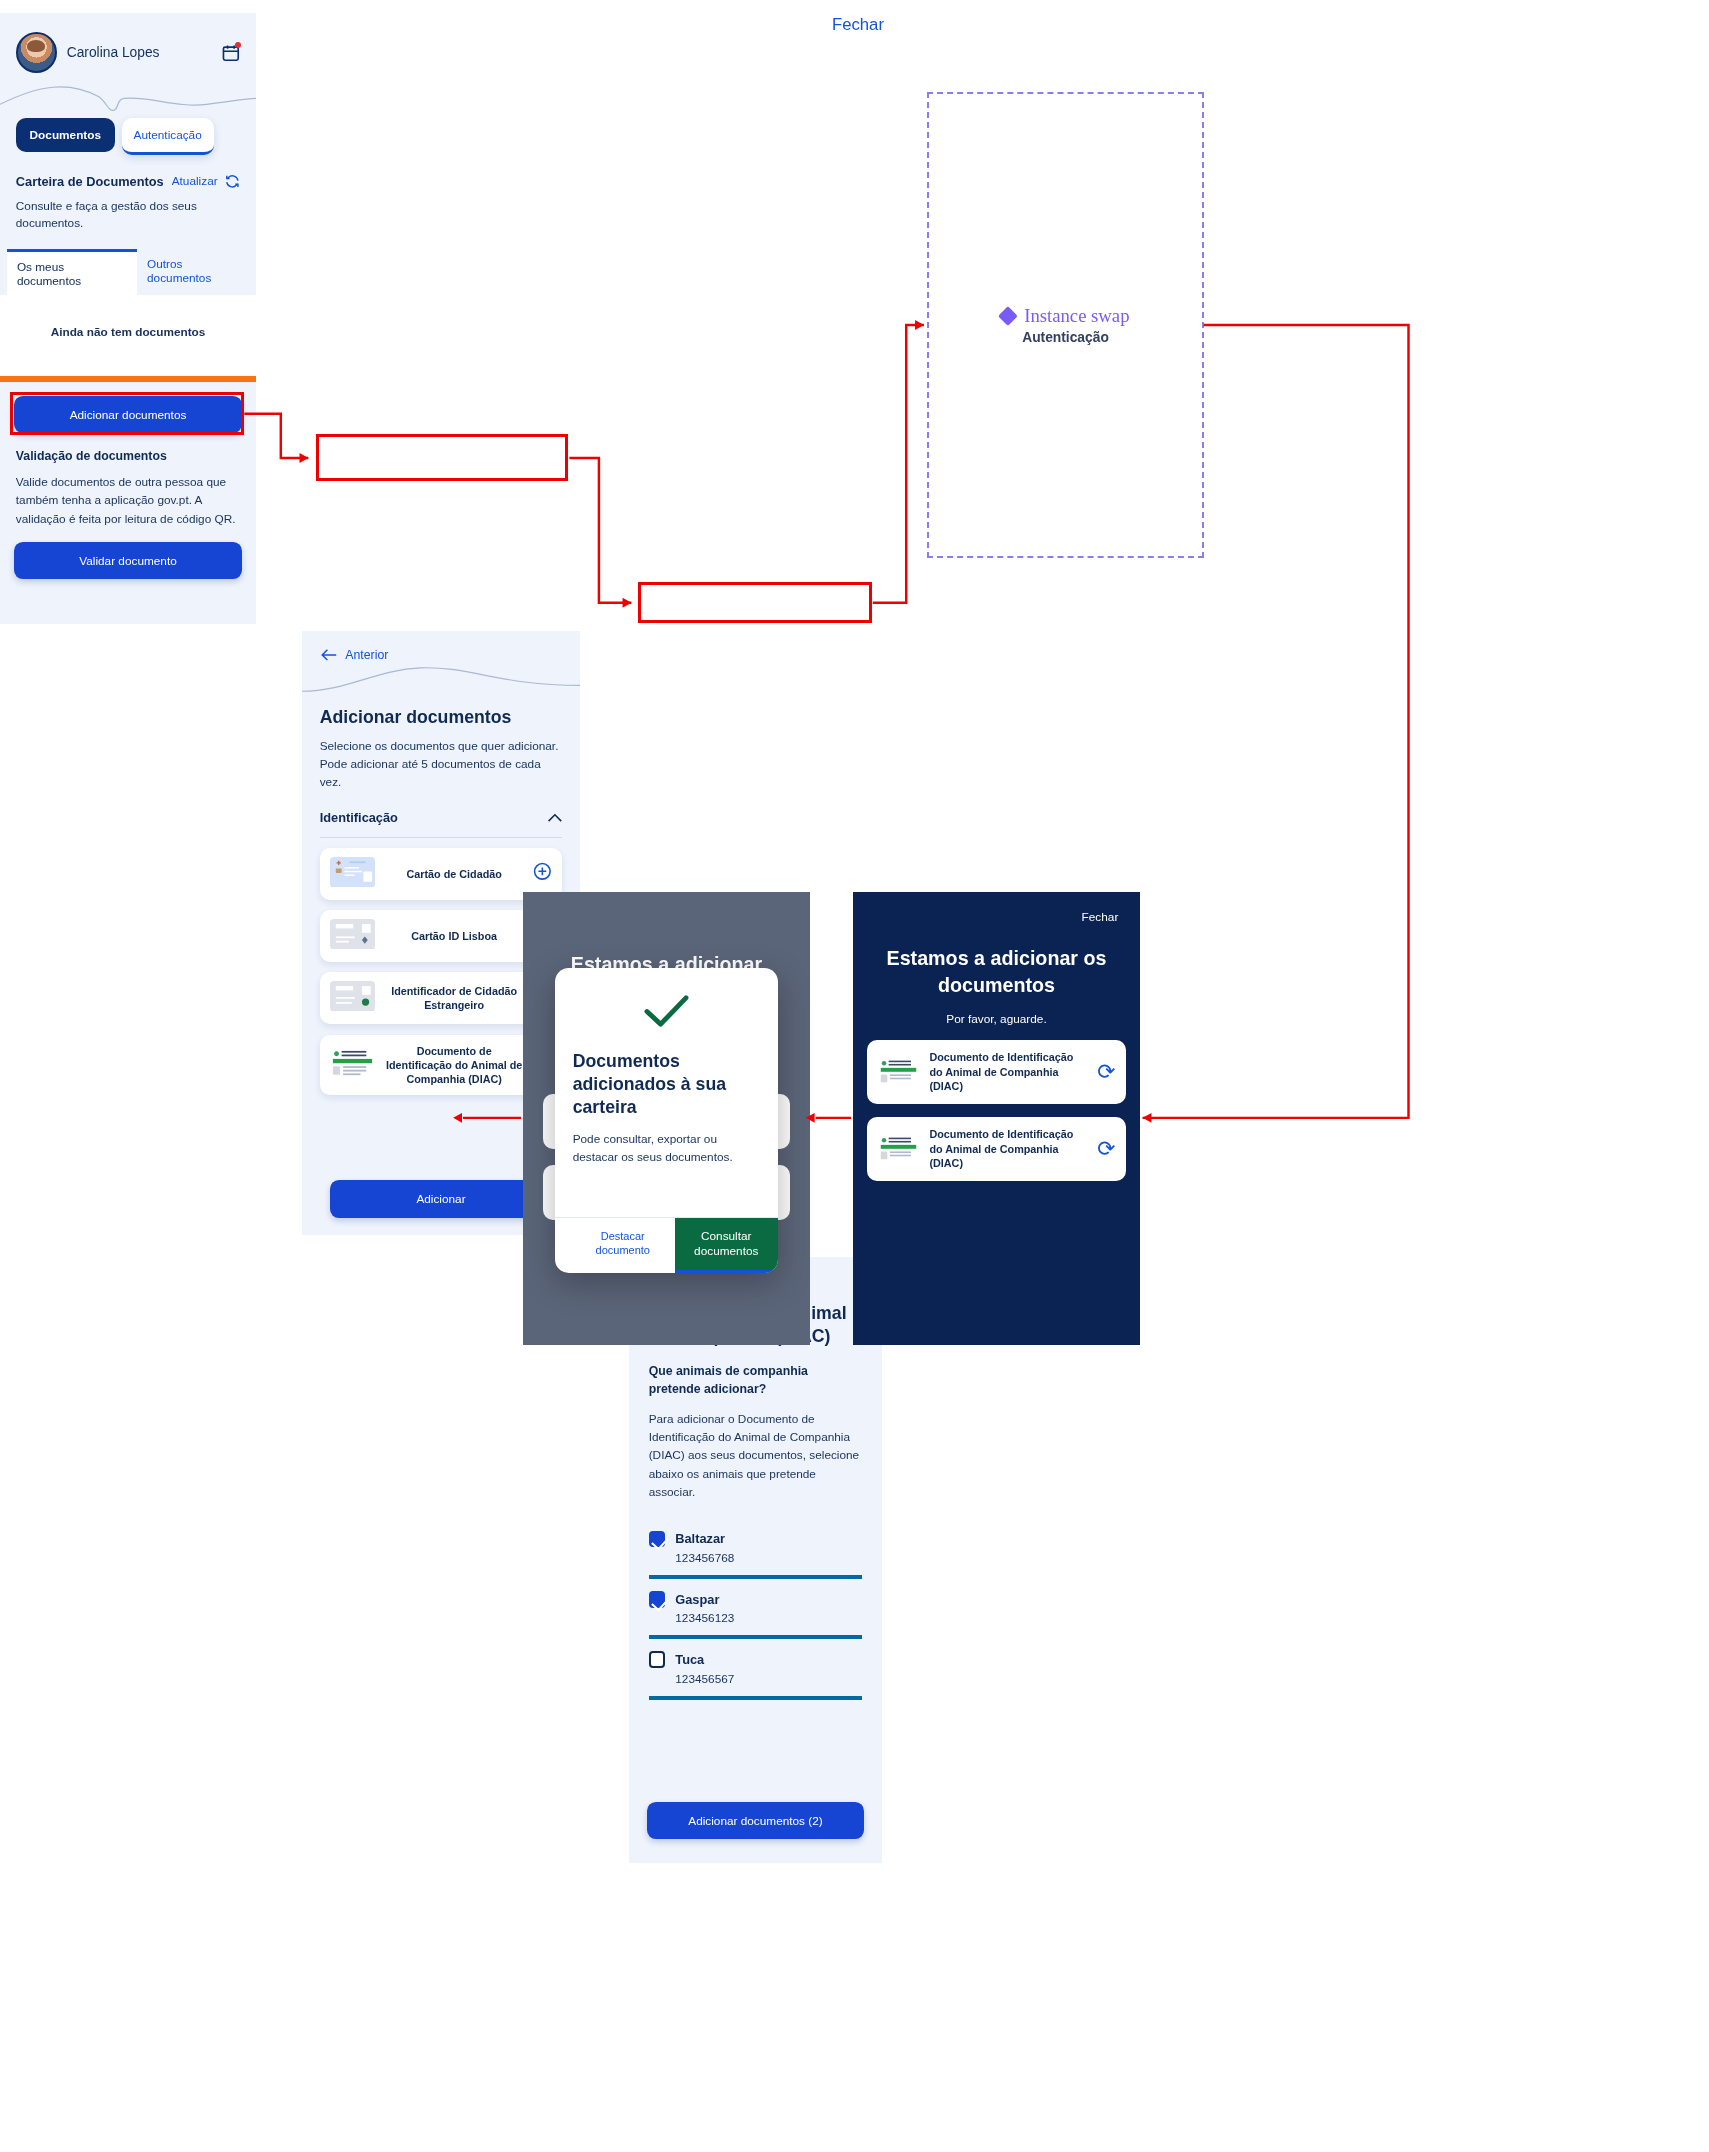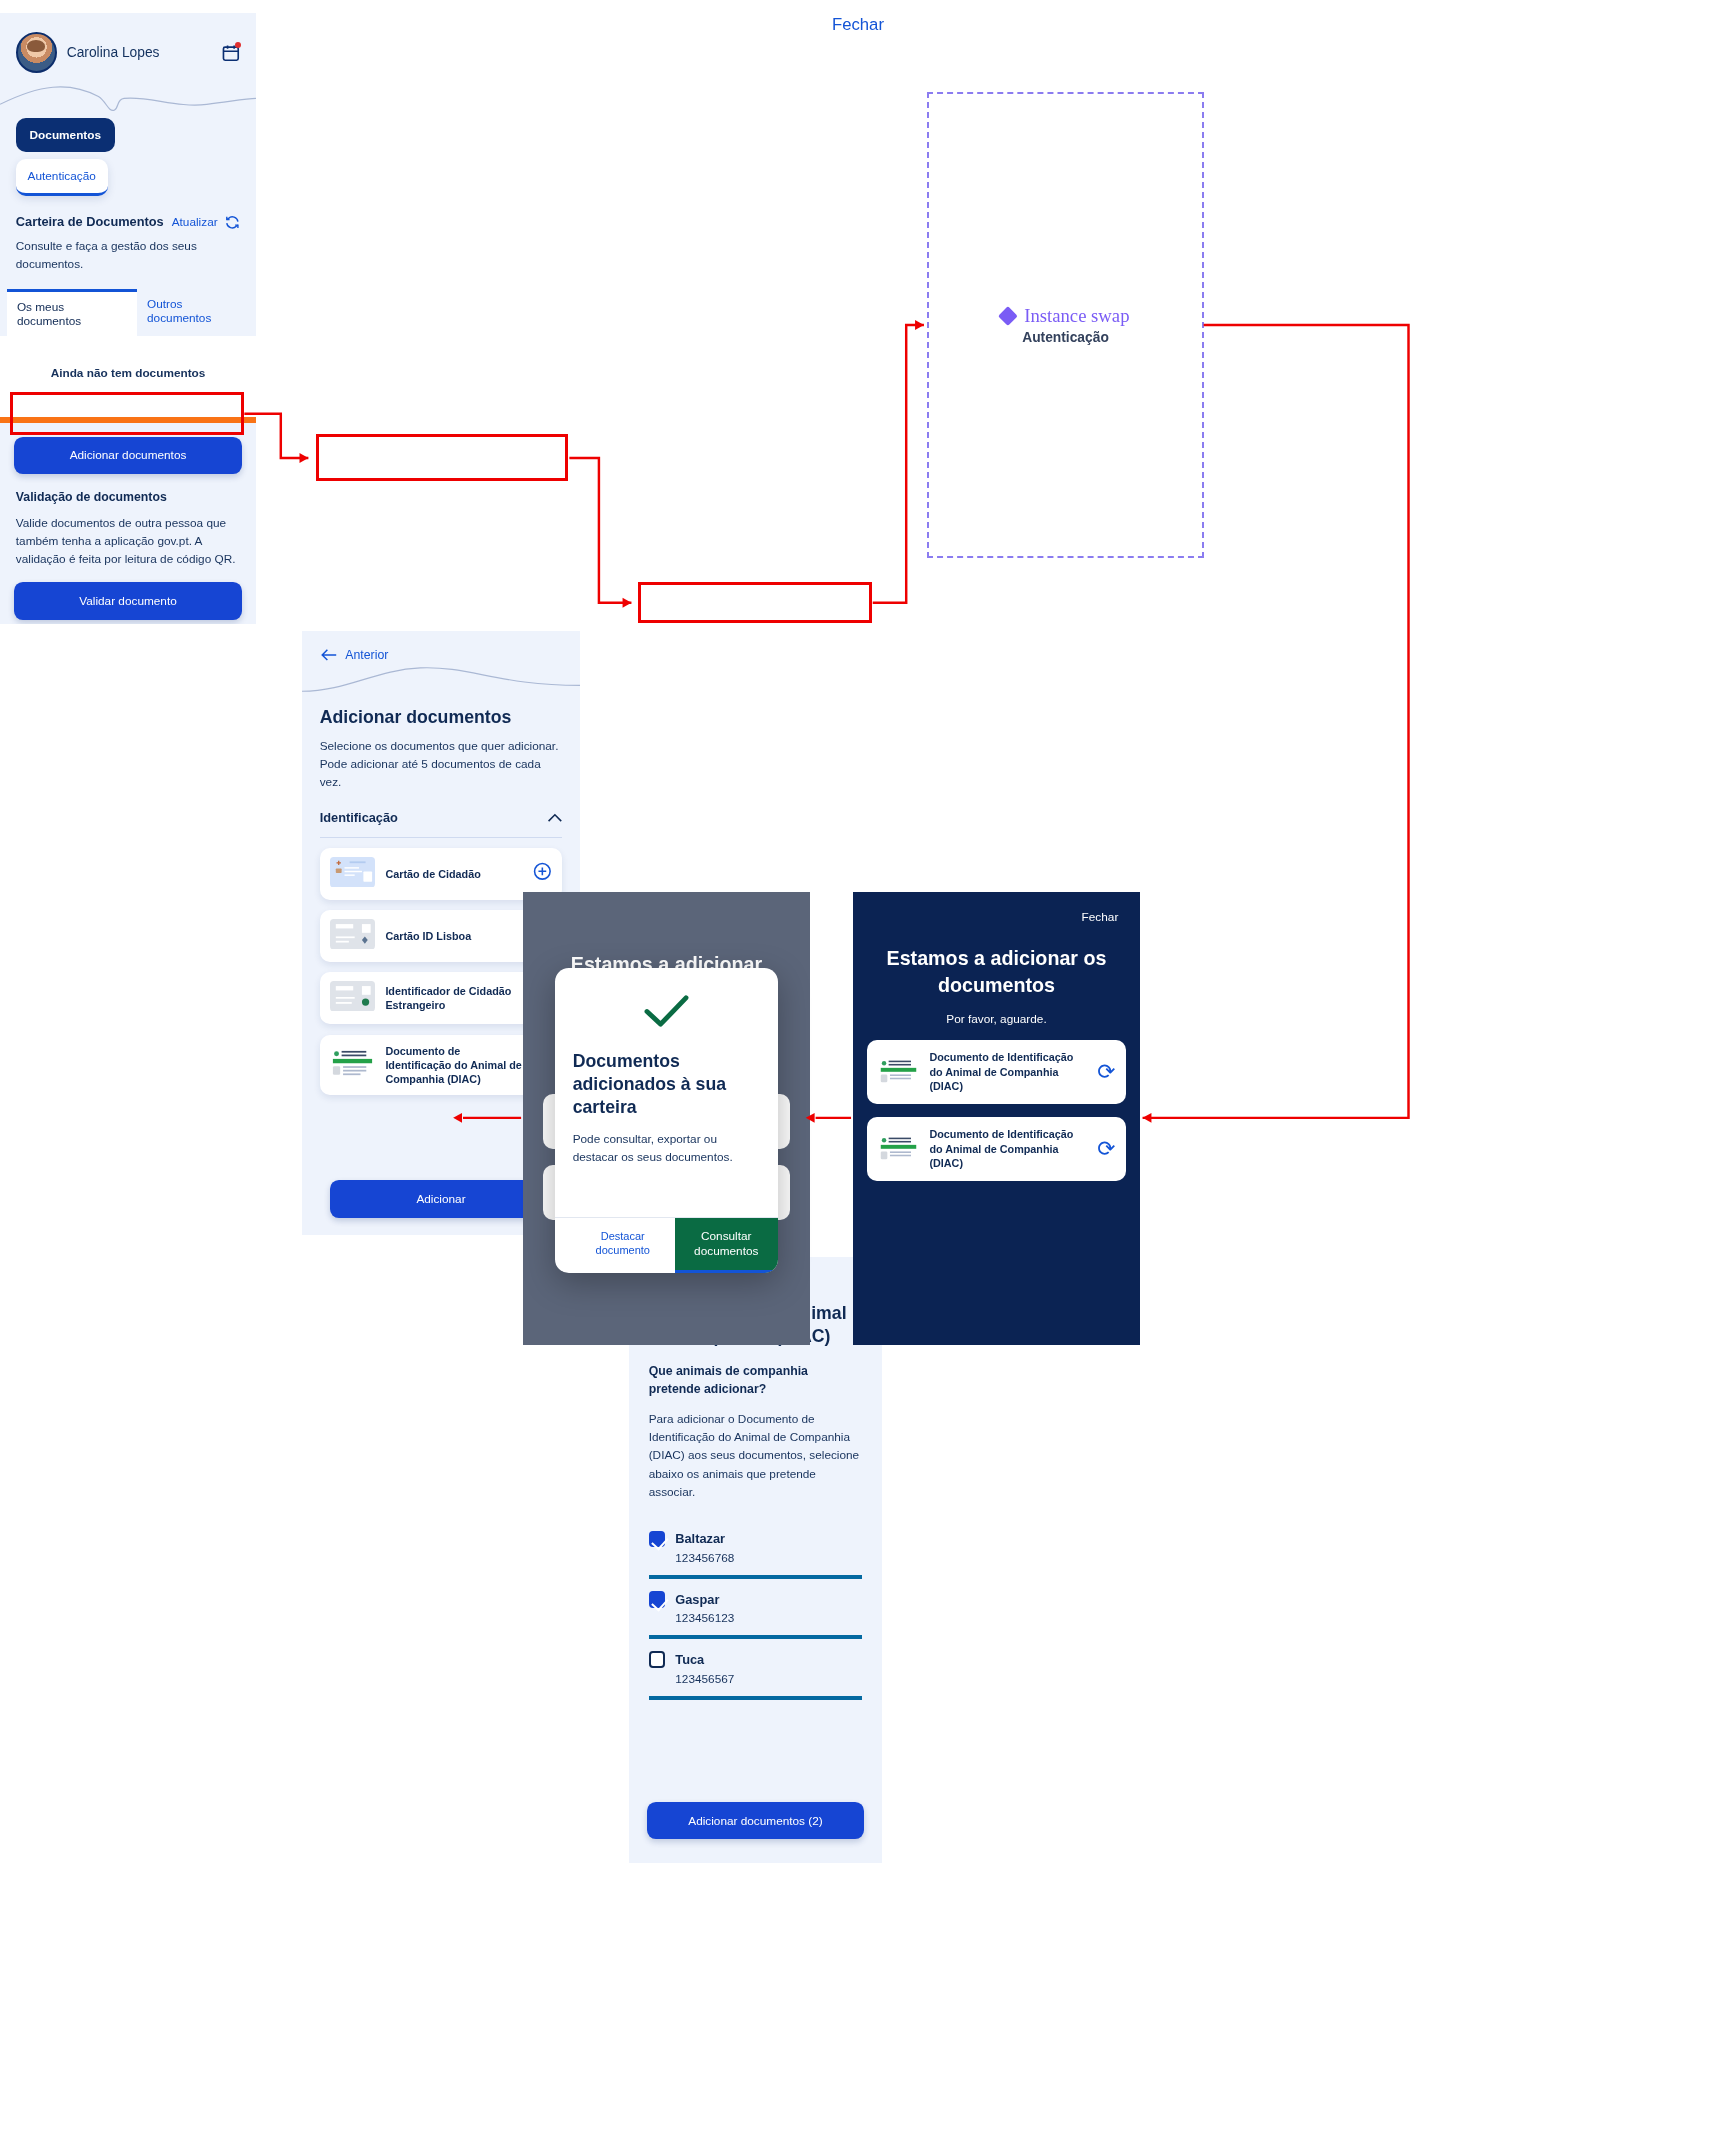--- a/index.html
+++ b/index.html
@@ -25,21 +25,21 @@
   .avatar::after{
     content:""; position:absolute; left:26%; top:14%; width:48%; height:34%;
     background:#8a5a3b; border-radius:50% 50% 40% 40%;
   }
   .uname { font-size: 19.7px; color: #12305e; }
   .hdr-icon { margin-left: auto; position: relative; width: 29.6px; height: 29.6px; }
   .dot-red { position: absolute; right: -1px; top: -1px; width: 8.9px; height: 8.9px; border-radius: 50%; background: #e03030; }
 
   .squiggle { width: 100%; height: 65px; display:block; }
 
-  .segs { display: flex; gap: 9.9px; padding: 0 23.6px; align-items: flex-start; flex-direction: column; }
+  .segs { display: flex; gap: 9.9px; padding: 0 23.6px; align-items: flex-start; }
   .seg-a {
     background: #0b2f73; color: #fff; font-weight: bold; font-size: 16.7px;
     padding: 13.8px 21.7px; border-radius: 9.9px;
   }
   .seg-b {
     background: #fff; color: #1354d6; font-size: 16.7px;
     padding: 13.8px 19.7px; border-radius: 9.9px; border-bottom: 3px solid #1354d6;
     box-shadow: 0 3px 8.9px rgba(20,50,110,.13);
   }
 
@@ -70,20 +70,21 @@
   .p2-title { font-size:26.6px; font-weight:bold; padding: 9.9px 25.6px 0; }
   .p2-sub { font-size:16.7px; line-height:1.5; padding:15.8px 25.6px 0; color:#17325c; }
   .acc-row { display:flex; align-items:center; margin: 25.6px 25.6px 0; padding-bottom:13.8px; border-bottom:1px solid #cfdaf0; }
   .acc-label { font-size:17.7px; font-weight:bold; }
   .acc-chev { margin-left:auto; }
 
   .doc-item {
     background:#fff; border-radius:9.9px; margin: 13.8px 25.6px 0;
     display:flex; align-items:center; gap:13.8px; padding: 12.8px 15.8px;
     box-shadow: 0 3px 7.9px rgba(20,50,110,.10);
+    text-align: center;
   }
   .doc-item .thumb { flex:0 0 auto; }
   .doc-item .dlabel { font-size:14.8px; font-weight:bold; line-height:1.3; flex:1; }
   .plus { margin-left:auto; flex:0 0 auto; }
 
   
   .p3-title { font-size:26.6px; font-weight:bold; line-height:1.3; padding: 25.6px 27.6px 0; }
   .p3-q { font-size:17.7px; font-weight:bold; line-height:1.4; padding: 21.7px 27.6px 0; }
   .p3-p { font-size:16.7px; line-height:1.55; padding: 15.8px 27.6px 0; color:#17325c; }
   .chk-row { margin: 0 27.6px; padding: 19.7px 0 17.7px; border-bottom:4px solid #0369a1; }

